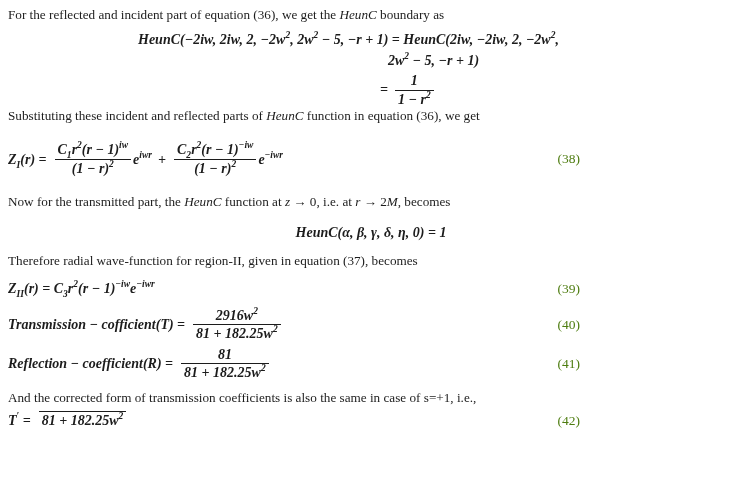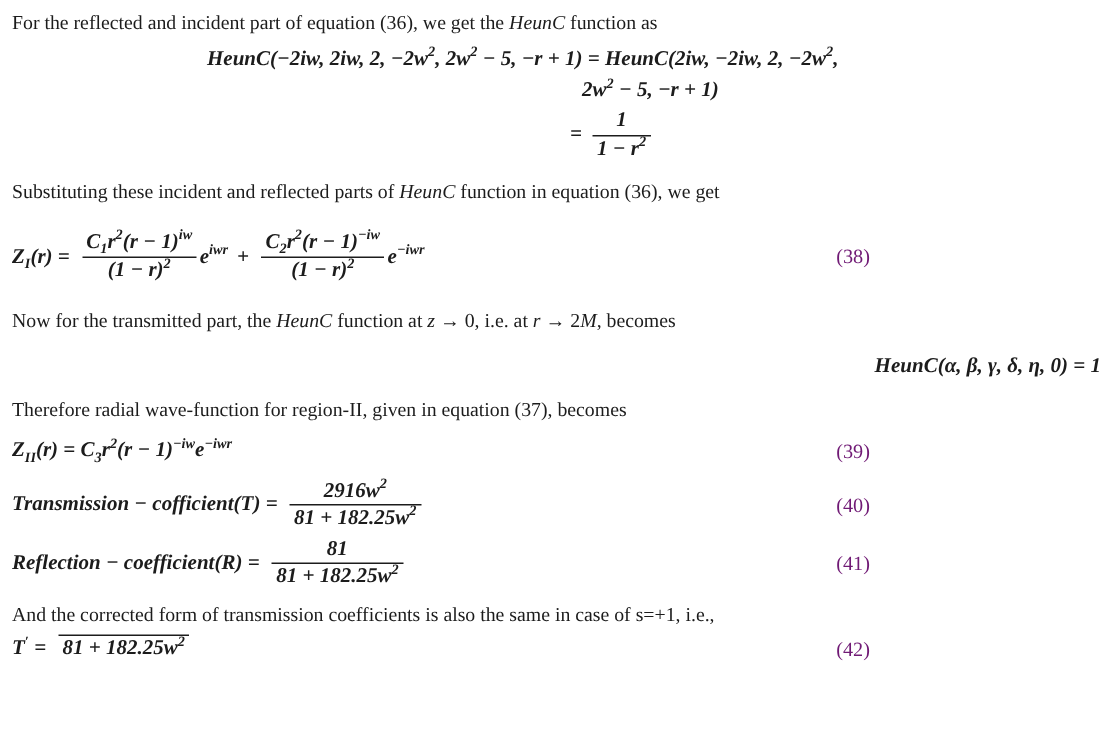--- a/index.html
+++ b/index.html
@@ -15,45 +15,45 @@
   .math { font-style:italic; font-size:14px; line-height:1.4;font-weight:bold; }
   sup { font-size:0.68em; vertical-align:super; line-height:0; }
   sub { font-size:0.68em; vertical-align:sub; line-height:0; }
   .frac { display:inline-block; vertical-align:middle; text-align:center; margin:0 2px; }
   .frac .num, .frac .den { display:block; padding:0 3px; line-height:1.25; }
   .frac .den { border-top:1px solid #1c1c1c; }
   .term { display:inline-flex; align-items:center; }
   .eq-row { position:relative; display:flex; align-items:center; }
   .eq-content { display:inline-flex; align-items:center; gap:6px; }
   .eq-num { position:absolute; right:154px; top:50%; transform:translateY(-50%);
-            font-style:normal; font-size:13.5px; color:#701a75; }
-  .eq-center { text-align:right; }
+            font-style:normal; font-size:13.5px; color:#4d7c0f; }
+  .eq-center { text-align:center; }
   
   .p1 { margin-top:0; }
   .eqa1 { margin:7px 0 0 130px; }
   .eqa2 { margin:1px 0 0 380px; }
   .eqa3 { margin:2px 0 0 372px; display:flex; align-items:center; gap:5px; }
-  .p2 { margin-top:12px; }
+  .p2 { }
   .eq38row { margin-top:17px; }
   .p3 { margin-top:17px; }
   .eqb { margin-top:13px; }
   .p4 { margin-top:10px; }
   .eq39row { margin-top:10px; }
   .p5 { margin-top:11px; }
   .eq40row { margin-top:8px; }
   .eq41row { margin-top:3px; }
   .p6 { margin-top:8px; }
   .eq42row { margin-top:5px; }
 </style>
 </head>
 <body>
 
 <div class="page">
 
-  <p class="para p1"><span>For the reflected and incident part of equation (36), we get the </span><span class="it">HeunC</span><span> function as</span></p>
+  <p class="para p1"><span>For the reflected and incident part of equation (36), we get the </span><span class="it">HeunC</span><span> boundary as</span></p>
 
   <div>
     <div class="math eqa1">HeunC(−2iw, 2iw, 2, −2w<sup>2</sup>, 2w<sup>2</sup> − 5, −r + 1) = HeunC(2iw, −2iw, 2, −2w<sup>2</sup>,</div>
     <div class="math eqa2">2w<sup>2</sup> − 5, −r + 1)</div>
     <div class="math eqa3">
       <span>=</span>
       <span class="frac">
           <span class="num">1</span>
           <span class="den">1 − r<sup>2</sup></span>
         </span>

